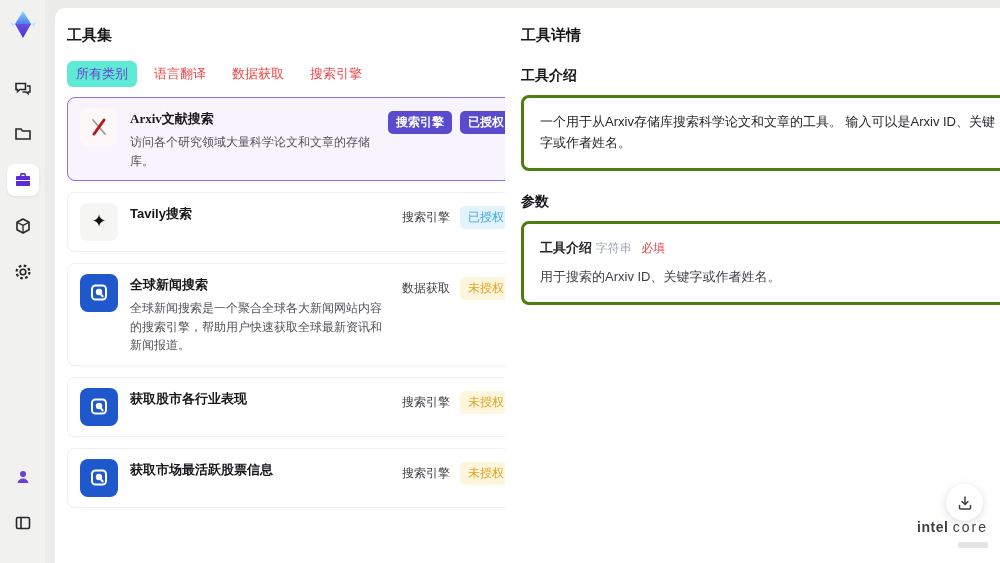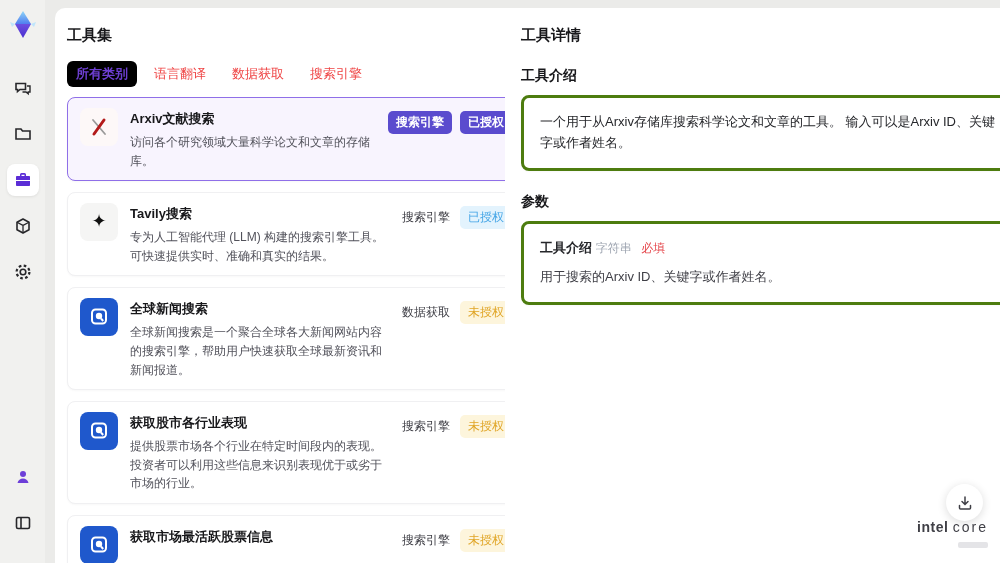--- a/index.html
+++ b/index.html
@@ -23,28 +23,28 @@
     border-radius:10px 10px 0 0; }
   .panel-left { left:55px; width:486px; }
   .panel-right { left:505px; width:526px; }
 
   .panel-title { font-size:15px; font-weight:bold; padding:18px 12px 0 12px; }
   .panel-right .panel-title { padding-left:16px; }
 
   
   .tabs { display:flex; align-items:center; gap:8px; padding:16px 12px 10px 12px; }
   .tab { font-size:13px; color:#ef4444; padding:4px 9px; border-radius:6px; cursor:pointer; white-space:nowrap; }
-  .tab.active { background:#000000; color:#6d3fd1; font-weight:bold; }
+  .tab.active { background:#5eead4; color:#6d3fd1; font-weight:normal; }
 
   
   .tool-list { padding:0 16px 0 12px; }
   .tool-card { display:flex; gap:12px; background:#fff; border:1px solid #f0f0f2;
     border-radius:8px; padding:10px 12px; margin-bottom:11px; cursor:pointer;
     box-shadow:0 1px 2px rgba(0,0,0,.03); }
-  .tool-card.selected { background:#f8f4fe; border:1.5px solid #8f6fe8; }
+  .tool-card.selected { background:#f8f4fe; border:1.5px solid #8f6fe8;font-family:Liberation Serif, serif; }
   .tool-icon { width:38px; height:38px; border-radius:8px; flex:0 0 38px;
     display:flex; align-items:center; justify-content:center; overflow:hidden; }
   .icon-arxiv   { background:#fdf8f8; }
   .icon-tavily  { background:#f5f5f4; font-size:18px; color:#111; }
   .icon-news-blue, .icon-stock-blue { background:#1f58cc; }
   .tool-body { flex:1; min-width:0; }
   .tool-name { font-size:13px; font-weight:bold; margin:2px 0 5px; }
   .tool-desc { font-size:12px; color:#52525b; line-height:1.55; }
   .tool-tags { display:flex; gap:8px; align-items:flex-start; padding-top:3px; white-space:nowrap; }
   .tag { font-size:12px; padding:3px 8px; border-radius:5px; }
@@ -179,21 +179,20 @@
       <span class="tag cat solid">搜索引擎</span>
       <span class="tag auth solid">已授权</span>
     </div>
   </div>
       <div class="tool-card">
     <div class="tool-icon icon-tavily">
           <span style="transform:translateY(-1px)">✦</span>
         </div>
     <div class="tool-body">
       <div class="tool-name">Tavily搜索</div>
-      <div class="tool-desc">专为人工智能代理 (LLM) 构建的搜索引擎工具。可快速提供实时、准确和真实的结果。</div>
     </div>
     <div class="tool-tags">
       <span class="tag cat plain">搜索引擎</span>
       <span class="tag auth blue">已授权</span>
     </div>
   </div>
       <div class="tool-card">
     <div class="tool-icon icon-news-blue">
           <svg width="22" height="22" viewBox="0 0 22 22" fill="none" stroke="#fff">
             <rect x="4" y="3.5" width="14" height="14" rx="3.5" stroke-width="2"></rect>
@@ -213,21 +212,20 @@
       <div class="tool-card">
     <div class="tool-icon icon-stock-blue">
           <svg width="22" height="22" viewBox="0 0 22 22" fill="none" stroke="#fff">
             <rect x="4" y="3.5" width="14" height="14" rx="3.5" stroke-width="2"></rect>
             <circle cx="11" cy="10" r="3.2" fill="#fff" stroke="none"></circle>
             <path d="M13 12.5l2.2 2.5" stroke-width="2"></path>
           </svg>
         </div>
     <div class="tool-body">
       <div class="tool-name">获取股市各行业表现</div>
-      <div class="tool-desc">提供股票市场各个行业在特定时间段内的表现。投资者可以利用这些信息来识别表现优于或劣于市场的行业。</div>
     </div>
     <div class="tool-tags">
       <span class="tag cat plain">搜索引擎</span>
       <span class="tag auth orange">未授权</span>
     </div>
   </div>
       <div class="tool-card">
     <div class="tool-icon icon-stock-blue">
           <svg width="22" height="22" viewBox="0 0 22 22" fill="none" stroke="#fff">
             <rect x="4" y="3.5" width="14" height="14" rx="3.5" stroke-width="2"></rect>

